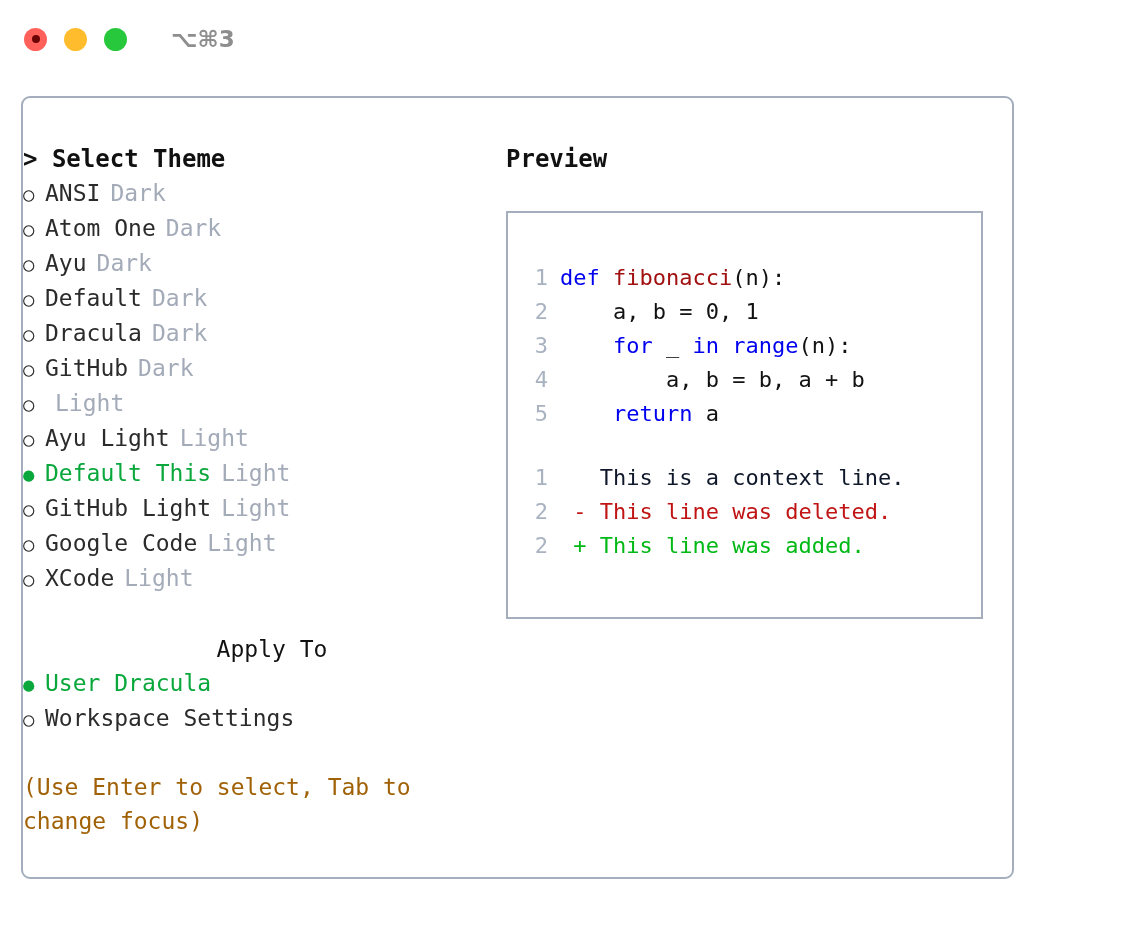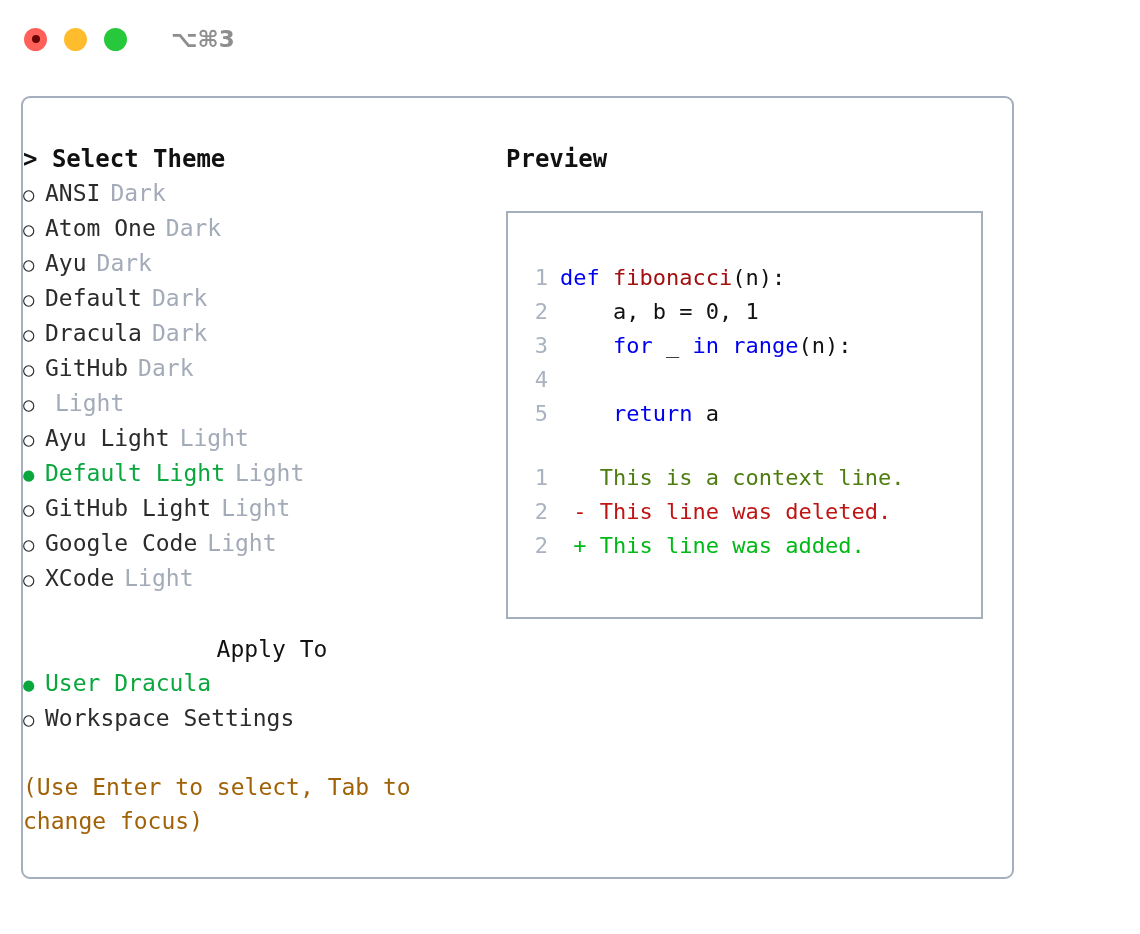--- a/index.html
+++ b/index.html
@@ -169,21 +169,21 @@
     color: #a9b2c0;
     width: 26px;
     flex: 0 0 26px;
     text-align: right;
     margin-right: 12px;
   }
   .code-gap { height: 30px; }
   .kw      { color: #0000ee; }
   .fn      { color: #a10f0f; text-align: right; }
   .plain   { color: #111111; }
-  .ctx     { color: #4d7c0f; }
+  .ctx     { color: #0f172a; }
   .del     { color: #c01414; }
   .add     { color: #00b915; }
 </style>
 </head>
 <body>
 
 <div class="window">
 
   <div class="titlebar">
     <div class="lights">
@@ -204,21 +204,21 @@
 
         <div id="theme-list">
             <div class="theme-row"><span class="bullet">○</span><span class="theme-name">ANSI</span><span class="theme-tag">Dark</span></div>
             <div class="theme-row"><span class="bullet">○</span><span class="theme-name">Atom One</span><span class="theme-tag">Dark</span></div>
             <div class="theme-row"><span class="bullet">○</span><span class="theme-name">Ayu</span><span class="theme-tag">Dark</span></div>
             <div class="theme-row"><span class="bullet">○</span><span class="theme-name">Default</span><span class="theme-tag">Dark</span></div>
             <div class="theme-row"><span class="bullet">○</span><span class="theme-name">Dracula</span><span class="theme-tag">Dark</span></div>
             <div class="theme-row"><span class="bullet">○</span><span class="theme-name">GitHub</span><span class="theme-tag">Dark</span></div>
             <div class="theme-row"><span class="bullet">○</span><span class="theme-tag">Light</span></div>
             <div class="theme-row"><span class="bullet">○</span><span class="theme-name">Ayu Light</span><span class="theme-tag">Light</span></div>
-            <div class="theme-row selected"><span class="bullet selected">●</span><span class="theme-name">Default Light</span><span class="theme-tag">Light</span></div>
+            <div class="theme-row selected"><span class="bullet selected">●</span><span class="theme-name">Default This</span><span class="theme-tag">Light</span></div>
             <div class="theme-row"><span class="bullet">○</span><span class="theme-name">GitHub Light</span><span class="theme-tag">Light</span></div>
             <div class="theme-row"><span class="bullet">○</span><span class="theme-name">Google Code</span><span class="theme-tag">Light</span></div>
             <div class="theme-row"><span class="bullet">○</span><span class="theme-name">XCode</span><span class="theme-tag">Light</span></div>
           </div>
 
         <div class="apply-header">Apply To</div>
 
         <div id="apply-list">
             <div class="apply-row selected"><span class="bullet selected">●</span><span class="apply-name">User Dracula</span></div>
             <div class="apply-row"><span class="bullet">○</span><span class="apply-name">Workspace Settings</span></div>
@@ -227,21 +227,21 @@
         <div class="hint">(Use Enter to select, Tab to change focus)</div>
       </div>
 
       <div class="right-col">
         <div class="preview-title">Preview</div>
         <div class="preview-box">
           <div id="code-sample">
               <div class="code-line"><span class="lineno">1</span><span><span class="kw">def </span><span class="fn">fibonacci</span><span class="plain">(n):</span></span></div>
               <div class="code-line"><span class="lineno">2</span><span><span class="plain">    a, b = 0, 1</span></span></div>
               <div class="code-line"><span class="lineno">3</span><span><span class="plain">    </span><span class="kw">for</span><span class="plain"> _ </span><span class="kw">in</span><span class="plain"> </span><span class="kw">range</span><span class="plain">(n):</span></span></div>
-              <div class="code-line"><span class="lineno">4</span></div>
+              <div class="code-line"><span class="lineno">4</span><span><span class="plain">        a, b = b, a + b</span></span></div>
               <div class="code-line"><span class="lineno">5</span><span><span class="plain">    </span><span class="kw">return</span><span class="plain"> a</span></span></div>
             </div>
           <div class="code-gap"></div>
           <div id="diff-sample">
               <div class="code-line"><span class="lineno">1</span><span><span class="ctx">   This is a context line.</span></span></div>
               <div class="code-line"><span class="lineno">2</span><span><span class="del"> - This line was deleted.</span></span></div>
               <div class="code-line"><span class="lineno">2</span><span><span class="add"> + This line was added.</span></span></div>
             </div>
         </div>
       </div>

